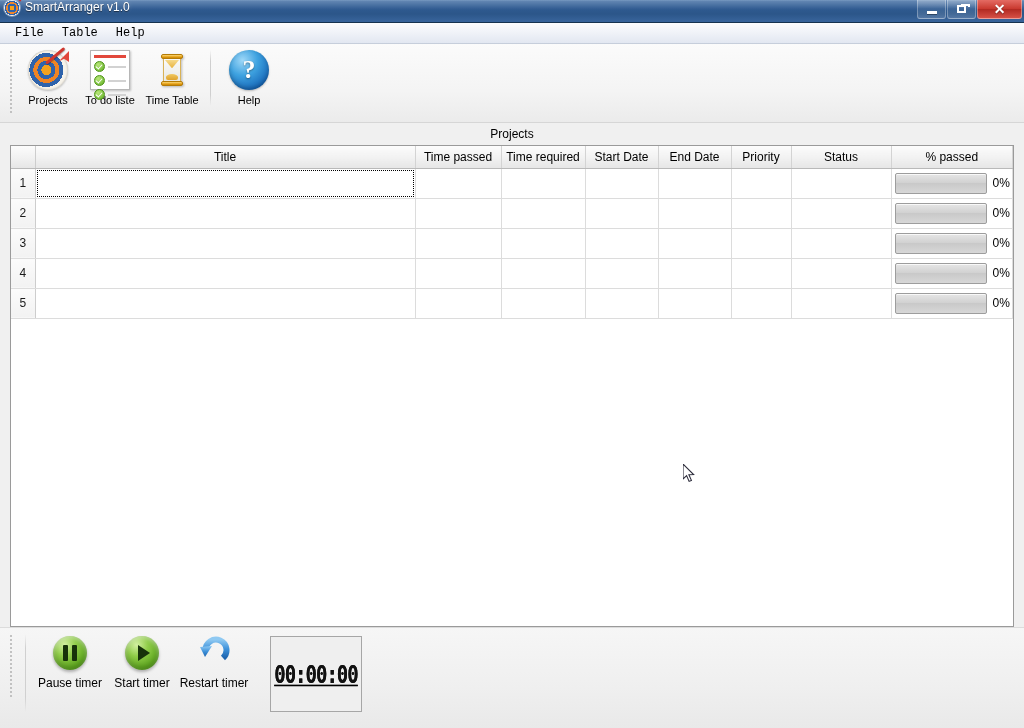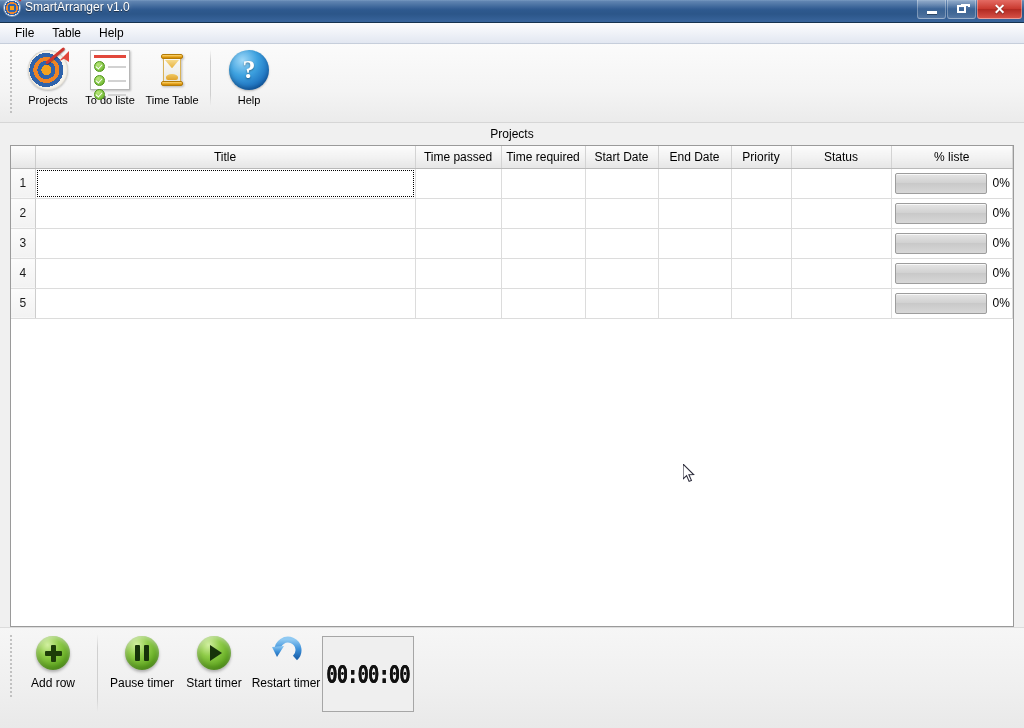--- a/index.html
+++ b/index.html
@@ -96,20 +96,21 @@
   }
 
   
   .menubar {
     flex: 0 0 20px;
     height: 20px;
     background: linear-gradient(to bottom, #fdfdfe, #eef1f7 55%, #e2e7f1);
     border-bottom: 1px solid #c6cedb;
     display: flex; align-items: center;
     padding-left: 6px;
+    font-family: Liberation Mono, monospace;
   }
   .menu-item {
     padding: 2px 9px;
     font-size: 12px; color: #000;
     line-height: 14px;
   }
 
   
   .toolbar {
     flex: 0 0 78px;
@@ -340,26 +341,27 @@
   .pause-bars{ display:flex; gap:4px; }
   .pause-bars i{ display:block; width:5px; height:16px; background:#17330a; border-radius:1px; }
   .restart-ico { width:34px; height:34px; position:relative; }
   .restart-ico svg { display:block; }
   .bb-sep {
     width:1px; height:78px; margin: 6px 8px 0 8px;
     background: linear-gradient(to bottom, rgba(0,0,0,0), #d0d0d0 18%, #d0d0d0 82%, rgba(0,0,0,0));
     flex:0 0 1px;
   }
   .timer-box {
-    margin-left: 0; margin-top: 8px;
+    margin-left: 20px; margin-top: 8px;
     width: 92px; height: 76px;
     background: #efefef;
     border: 1px solid #a6a6a6;
     display:flex; align-items:center; justify-content:center;
     box-sizing: border-box;
+    text-decoration: underline;
   }
   .timer-text {
     font-family: "DejaVu Sans Mono", monospace;
     font-size: 19px;
     letter-spacing: -1px;
     color: #111;
     font-weight: bold;
     text-shadow: 0 0 0 #000;
   }
   
@@ -473,21 +475,21 @@
         <thead>
           <tr>
             <th class="corner"></th>
             <th>Title</th>
             <th>Time passed</th>
             <th>Time required</th>
             <th>Start Date</th>
             <th>End Date</th>
             <th>Priority</th>
             <th>Status</th>
-            <th>% liste</th>
+            <th>% passed</th>
           </tr>
         </thead>
         <tbody>
             <tr>
               <td class="rownum">1</td>
               <td class="title-cell focused"></td>
               <td></td>
               <td></td>
               <td></td>
               <td></td>
@@ -575,27 +577,20 @@
               </td>
             </tr>
           </tbody>
       </table>
     </div>
   </div>
 
   <div class="bottombar">
     <div class="grip"></div>
 
-    <div class="bb-btn">
-      <div class="bb-ico green">
-        <span class="plus-h"></span>
-          <span class="plus-v"></span>
-      </div>
-      <div class="lbl">Add row</div>
-    </div>
 
 
     <div class="bb-sep"></div>
 
     <div class="bb-btn">
       <div class="bb-ico green">
         <span class="pause-bars">
             <i></i>
             <i></i>
           </span>

